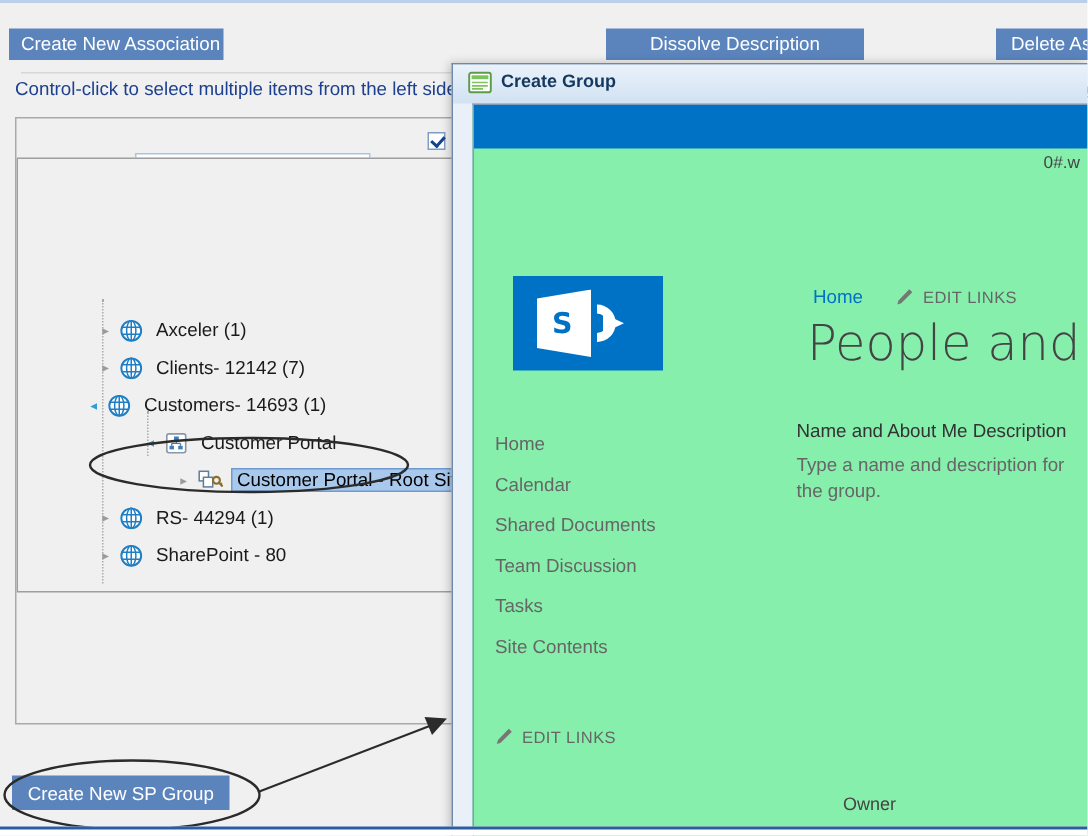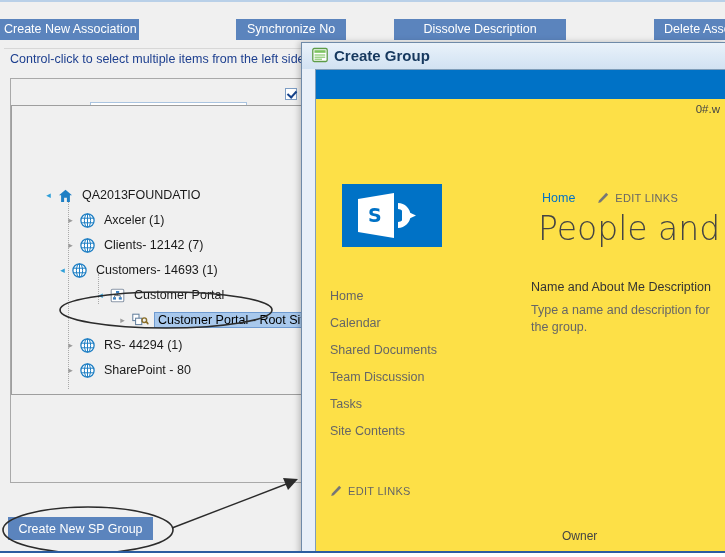--- a/index.html
+++ b/index.html
@@ -22,21 +22,21 @@
     position: absolute;
     left: 0; top: 0;
     width: 725px; height: 557px;
     background: #f0f0f0;
     border-top: 2px solid #b9d0e8;
   }
 
   
   #toolbar {
     position: absolute;
-    left: 4px; top: 2px;
+    left: 14px; top: 2px;
     width: 707px; height: 44px;
     background: #f0f0f0;
     border-bottom: 1px solid #d7d7d7;
   }
   .tb-btn {
     position: absolute;
     top: 15px;
     height: 21px;
     background: #5b84bd;
     color: #ffffff;
@@ -239,30 +239,30 @@
     background: linear-gradient(to bottom, #eaf2fa 0%, #dce9f6 55%, #d2e2f2 100%);
   }
   #dlg-title-icon {
     position: absolute;
     left: 10px; top: 4px;
     width: 16px; height: 16px;
   }
   #dlg-title-text {
     position: absolute;
     left: 32px; top: 4px;
-    font-size: 15px;
+    font-size: 12px;
     font-weight: bold;
     color: #16385e;
     white-space: nowrap;
   }
   #dlg-body {
     position: absolute;
     left: 13px; top: 26px;
     width: 411px; height: 489px;
-    background: #fde047;
+    background: #86efac;
     border: 1px solid #7f9db9;
     border-right: none;
     border-bottom: none;
     box-sizing: border-box;
     overflow: hidden;
   }
   
   #sp-suitebar {
     position: absolute;
     left: 0; top: 0;
@@ -358,21 +358,20 @@
     border-top: 2px solid #2c5da0;
   }
 </style>
 </head>
 <body>
 
 <div id="app-window">
 
   <div id="toolbar">
     <button class="tb-btn" id="btn-create-assoc">Create New Association</button>
-    <button class="tb-btn" id="btn-sync-now">Synchronize No</button>
     <button class="tb-btn" id="btn-dissolve">Dissolve Description</button>
     <button class="tb-btn" id="btn-delete-assoc">Delete Asso</button>
   </div>
 
   <div id="instructions">
     <span id="instr-left">Control-click to select multiple items from the left side. Right-click for additional options.</span>
     <span id="instr-right">Check check-boxe</span>
   </div>
 
   <div id="left-panel">
@@ -397,29 +396,20 @@
   <div class="field-row" id="row-url">
     <span class="field-label">URL:</span>
     <input class="field-input" type="text" value="" style="">
   </div>
 
   <div id="treeview">
 
     <div class="dots" style="left:56px; top:93px; height:190px;"></div>
     <div class="dots" style="left:86px; top:168px; height:30px;"></div>
 
-    <div class="tnode" style="left:30px; top:79px;">
-      <span class="glyph expanded">◂</span>
-      <span class="ticon">
-        <svg width="15" height="14" viewBox="0 0 15 14">
-            <path d="M7.5 0.8 L14 6.3 L11.9 6.3 L11.9 13 L8.9 13 L8.9 8.8 L6.1 8.8 L6.1 13 L3.1 13 L3.1 6.3 L1 6.3 Z" fill="#1f7fc4"></path>
-          </svg>
-      </span>
-      <span class="tlabel">QA2013FOUNDATIO</span>
-    </div>
 
     <div class="tnode" style="left:52px; top:104px;">
       <span class="glyph collapsed">▸</span>
       <span class="ticon">
         <svg width="15" height="15" viewBox="0 0 15 15">
             <circle cx="7.5" cy="7.5" r="6.6" fill="#ffffff" stroke="#1f7fc4" stroke-width="1.3"></circle>
             <ellipse cx="7.5" cy="7.5" rx="3.1" ry="6.6" fill="none" stroke="#1f7fc4" stroke-width="1"></ellipse>
             <line x1="1" y1="5.2" x2="14" y2="5.2" stroke="#1f7fc4" stroke-width="1"></line>
             <line x1="1" y1="9.8" x2="14" y2="9.8" stroke="#1f7fc4" stroke-width="1"></line>
             <line x1="7.5" y1="0.9" x2="7.5" y2="14.1" stroke="#1f7fc4" stroke-width="1"></line>

